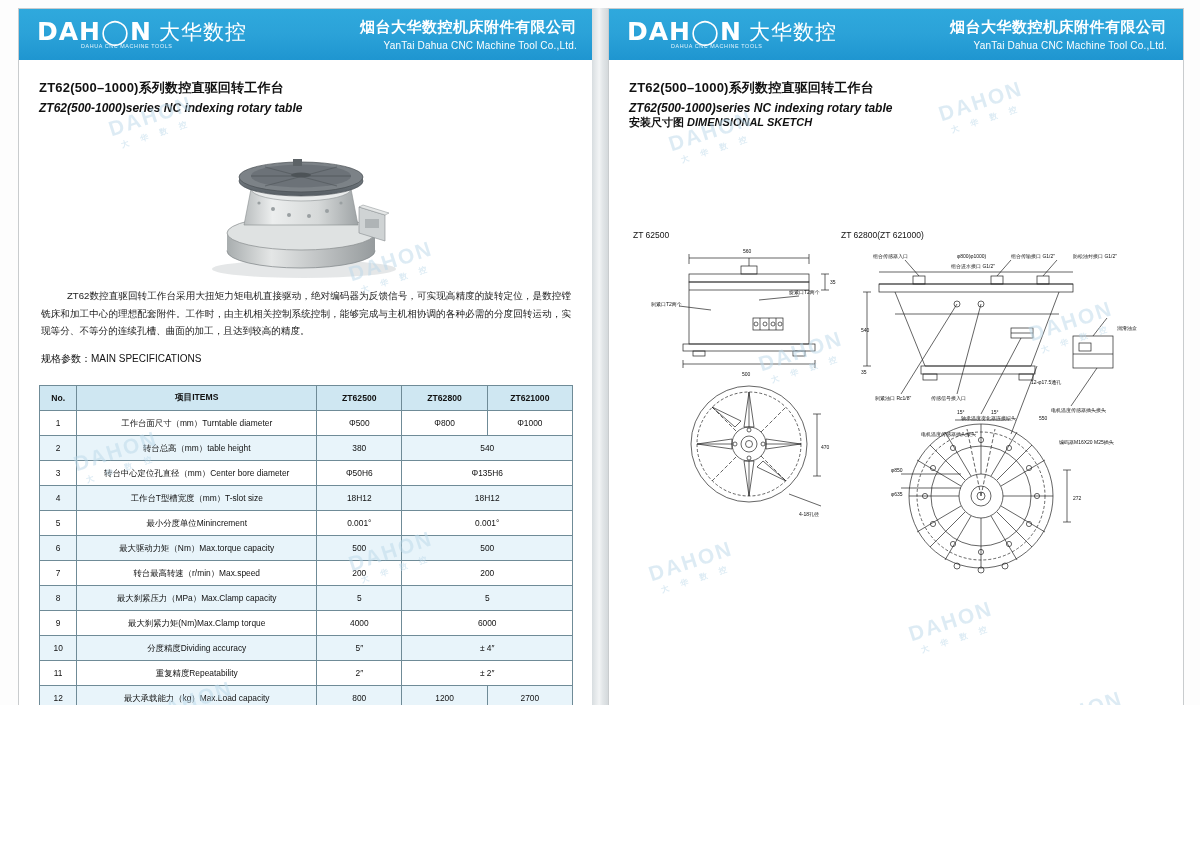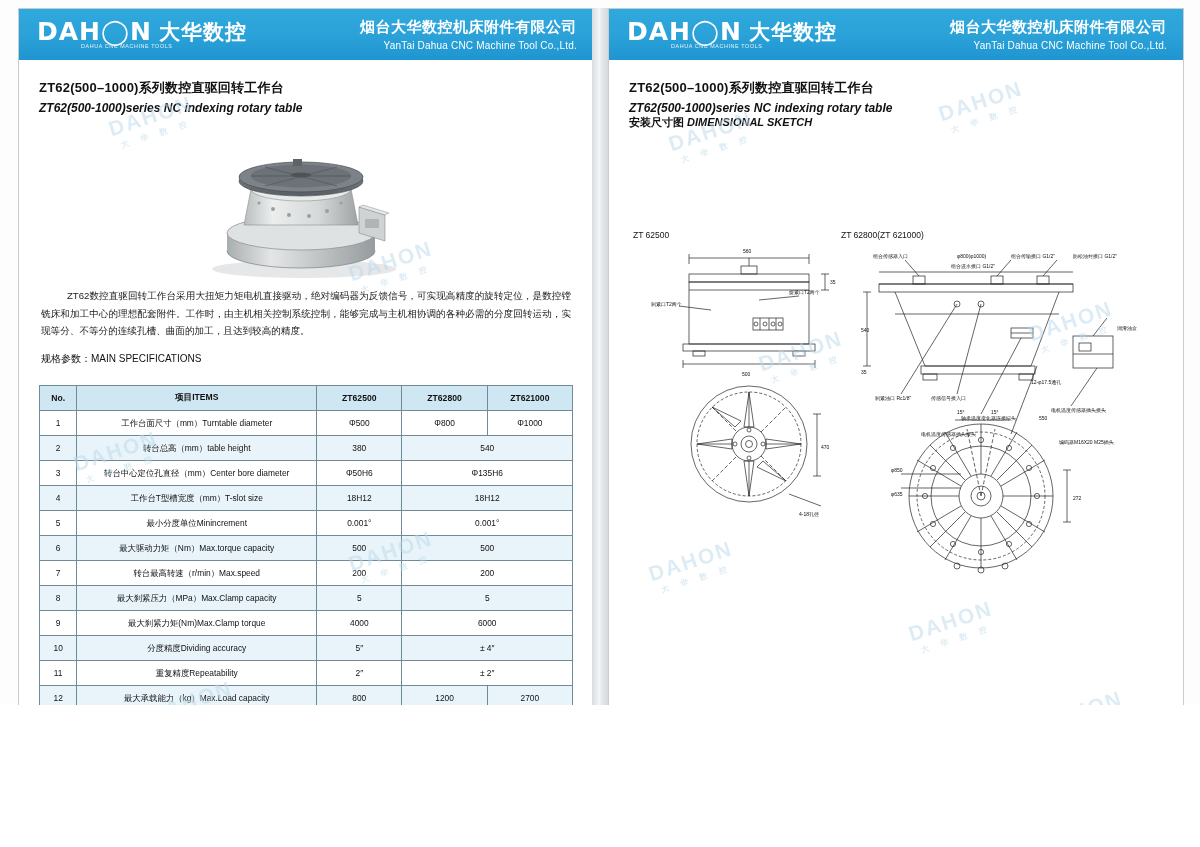--- a/index.html
+++ b/index.html
@@ -48,21 +48,21 @@
   }
   .hdr-logo {
     position: absolute; left: 18px; top: 8px;
     display: flex; align-items: center; gap: 7px;
   }
   .logo-mark {
     font-size: 25px; font-weight: bold; letter-spacing: 1px;
     font-family: "DejaVu Sans", sans-serif;
   }
   .logo-cn {
-    font-size: 21px; font-weight: bold; letter-spacing: 1px;
+    font-size: 21px; font-weight: normal; letter-spacing: 1px;
   }
   .logo-sub {
     position:absolute; left: 62px; top: 34px;
     font-size: 5.4px; letter-spacing: .6px; color:#e4f4fc;
   }
   .hdr-right {
     position: absolute; right: 16px; top: 9px;
     text-align: right;
   }
   .hdr-cn { font-size: 15px; font-weight: bold; letter-spacing: .5px; }

